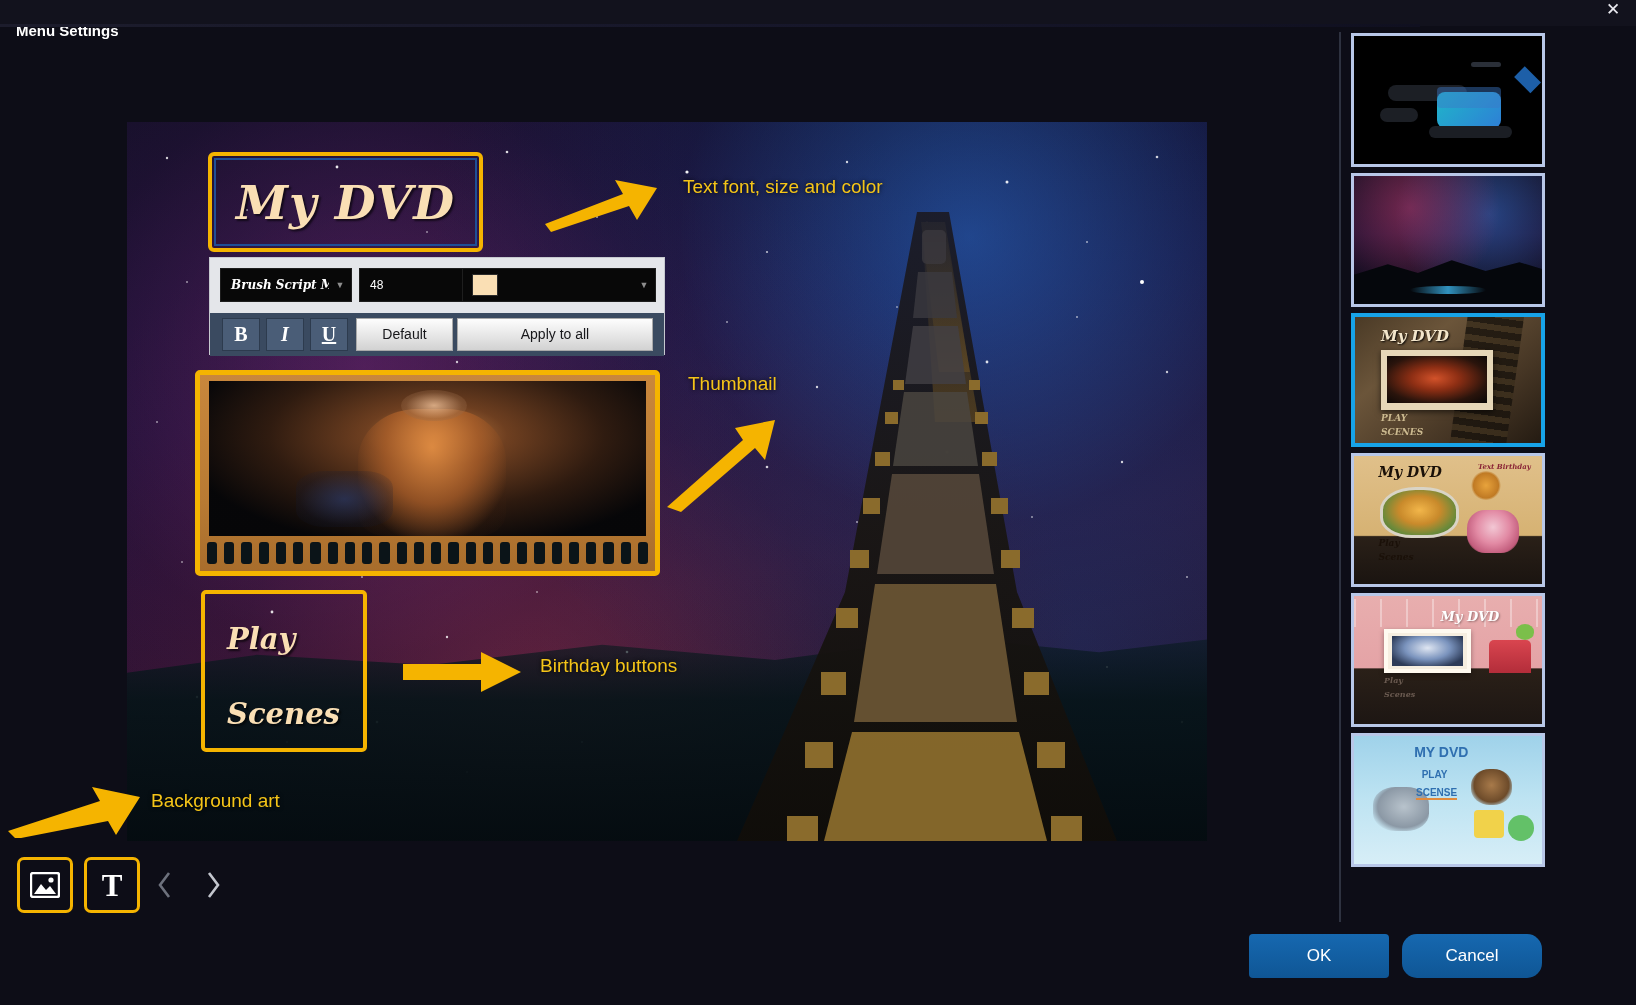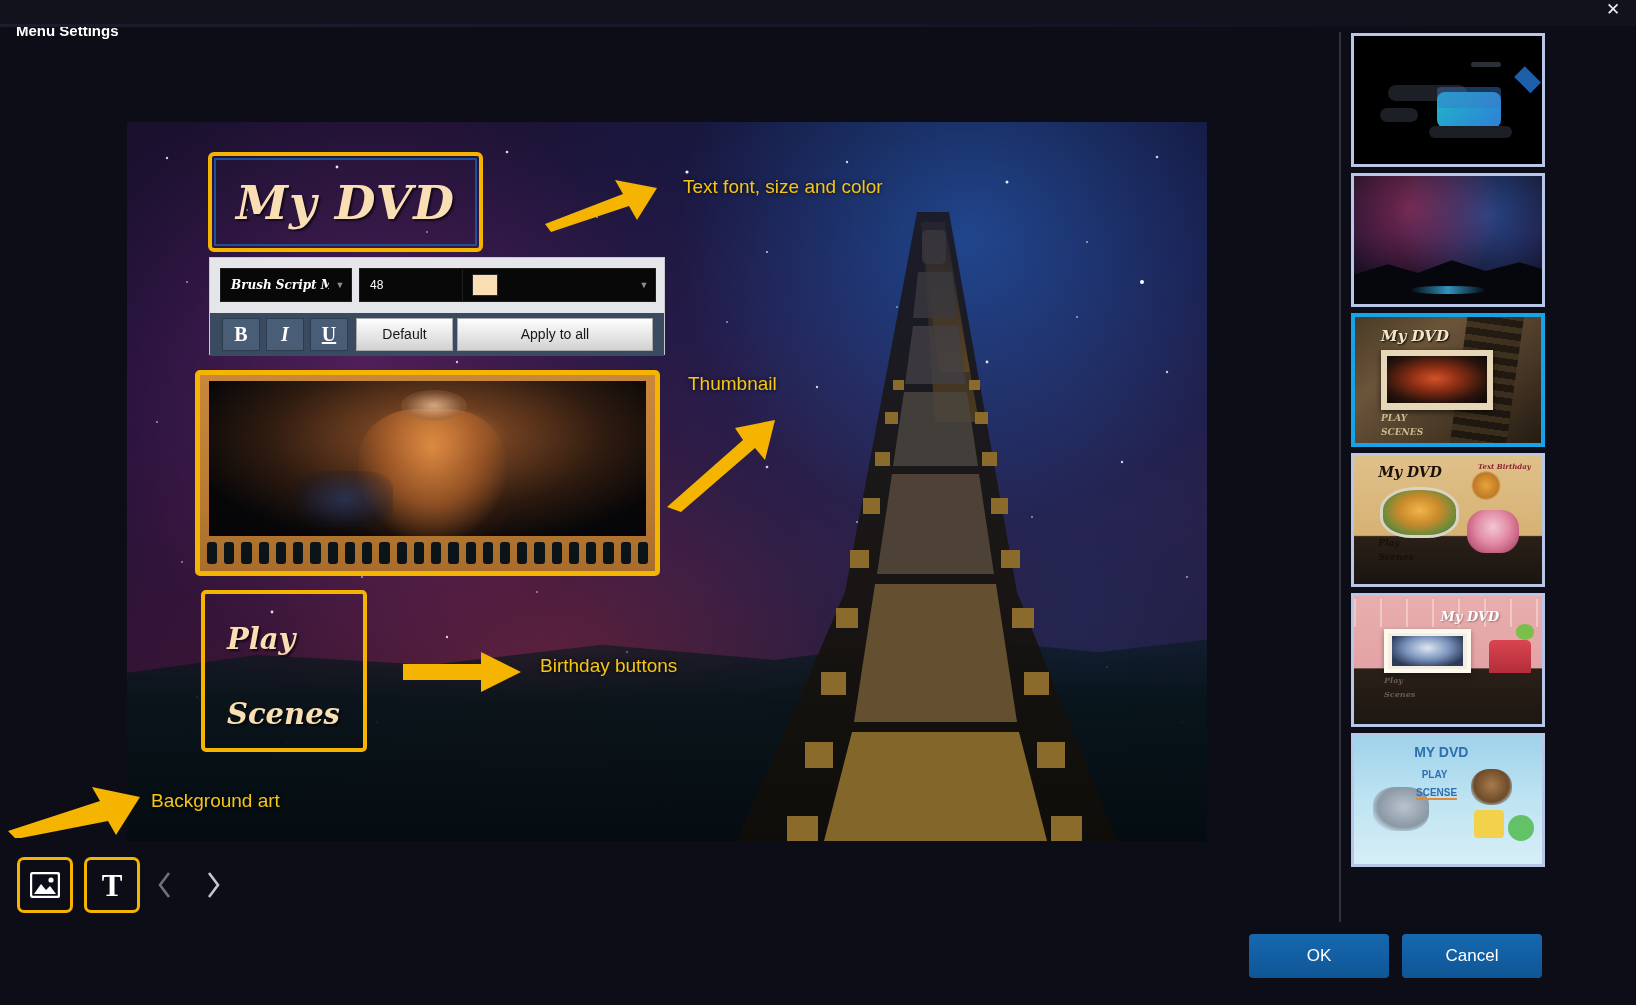--- a/index.html
+++ b/index.html
@@ -217,21 +217,21 @@
   }
 
   
   .dlg-btn {
     position: absolute; top: 934px; width: 140px; height: 44px;
     background: linear-gradient(180deg,#1668b0 0%, #0f5695 100%);
     border: none; border-radius: 4px; color: #ffffff; font-size: 17px;
     cursor: pointer; font-family: "Liberation Sans", sans-serif;
   }
   #btn-ok { left: 1249px; }
-  #btn-cancel { left: 1402px; }
+  #btn-cancel { left: 1402px; border-radius: 15px; }
 </style>
 </head>
 <body>
 
 <div id="app">
 
   <div class="titlebar">
     <div class="title">Menu Settings</div>
     <div class="close-btn">✕</div>
   </div>

